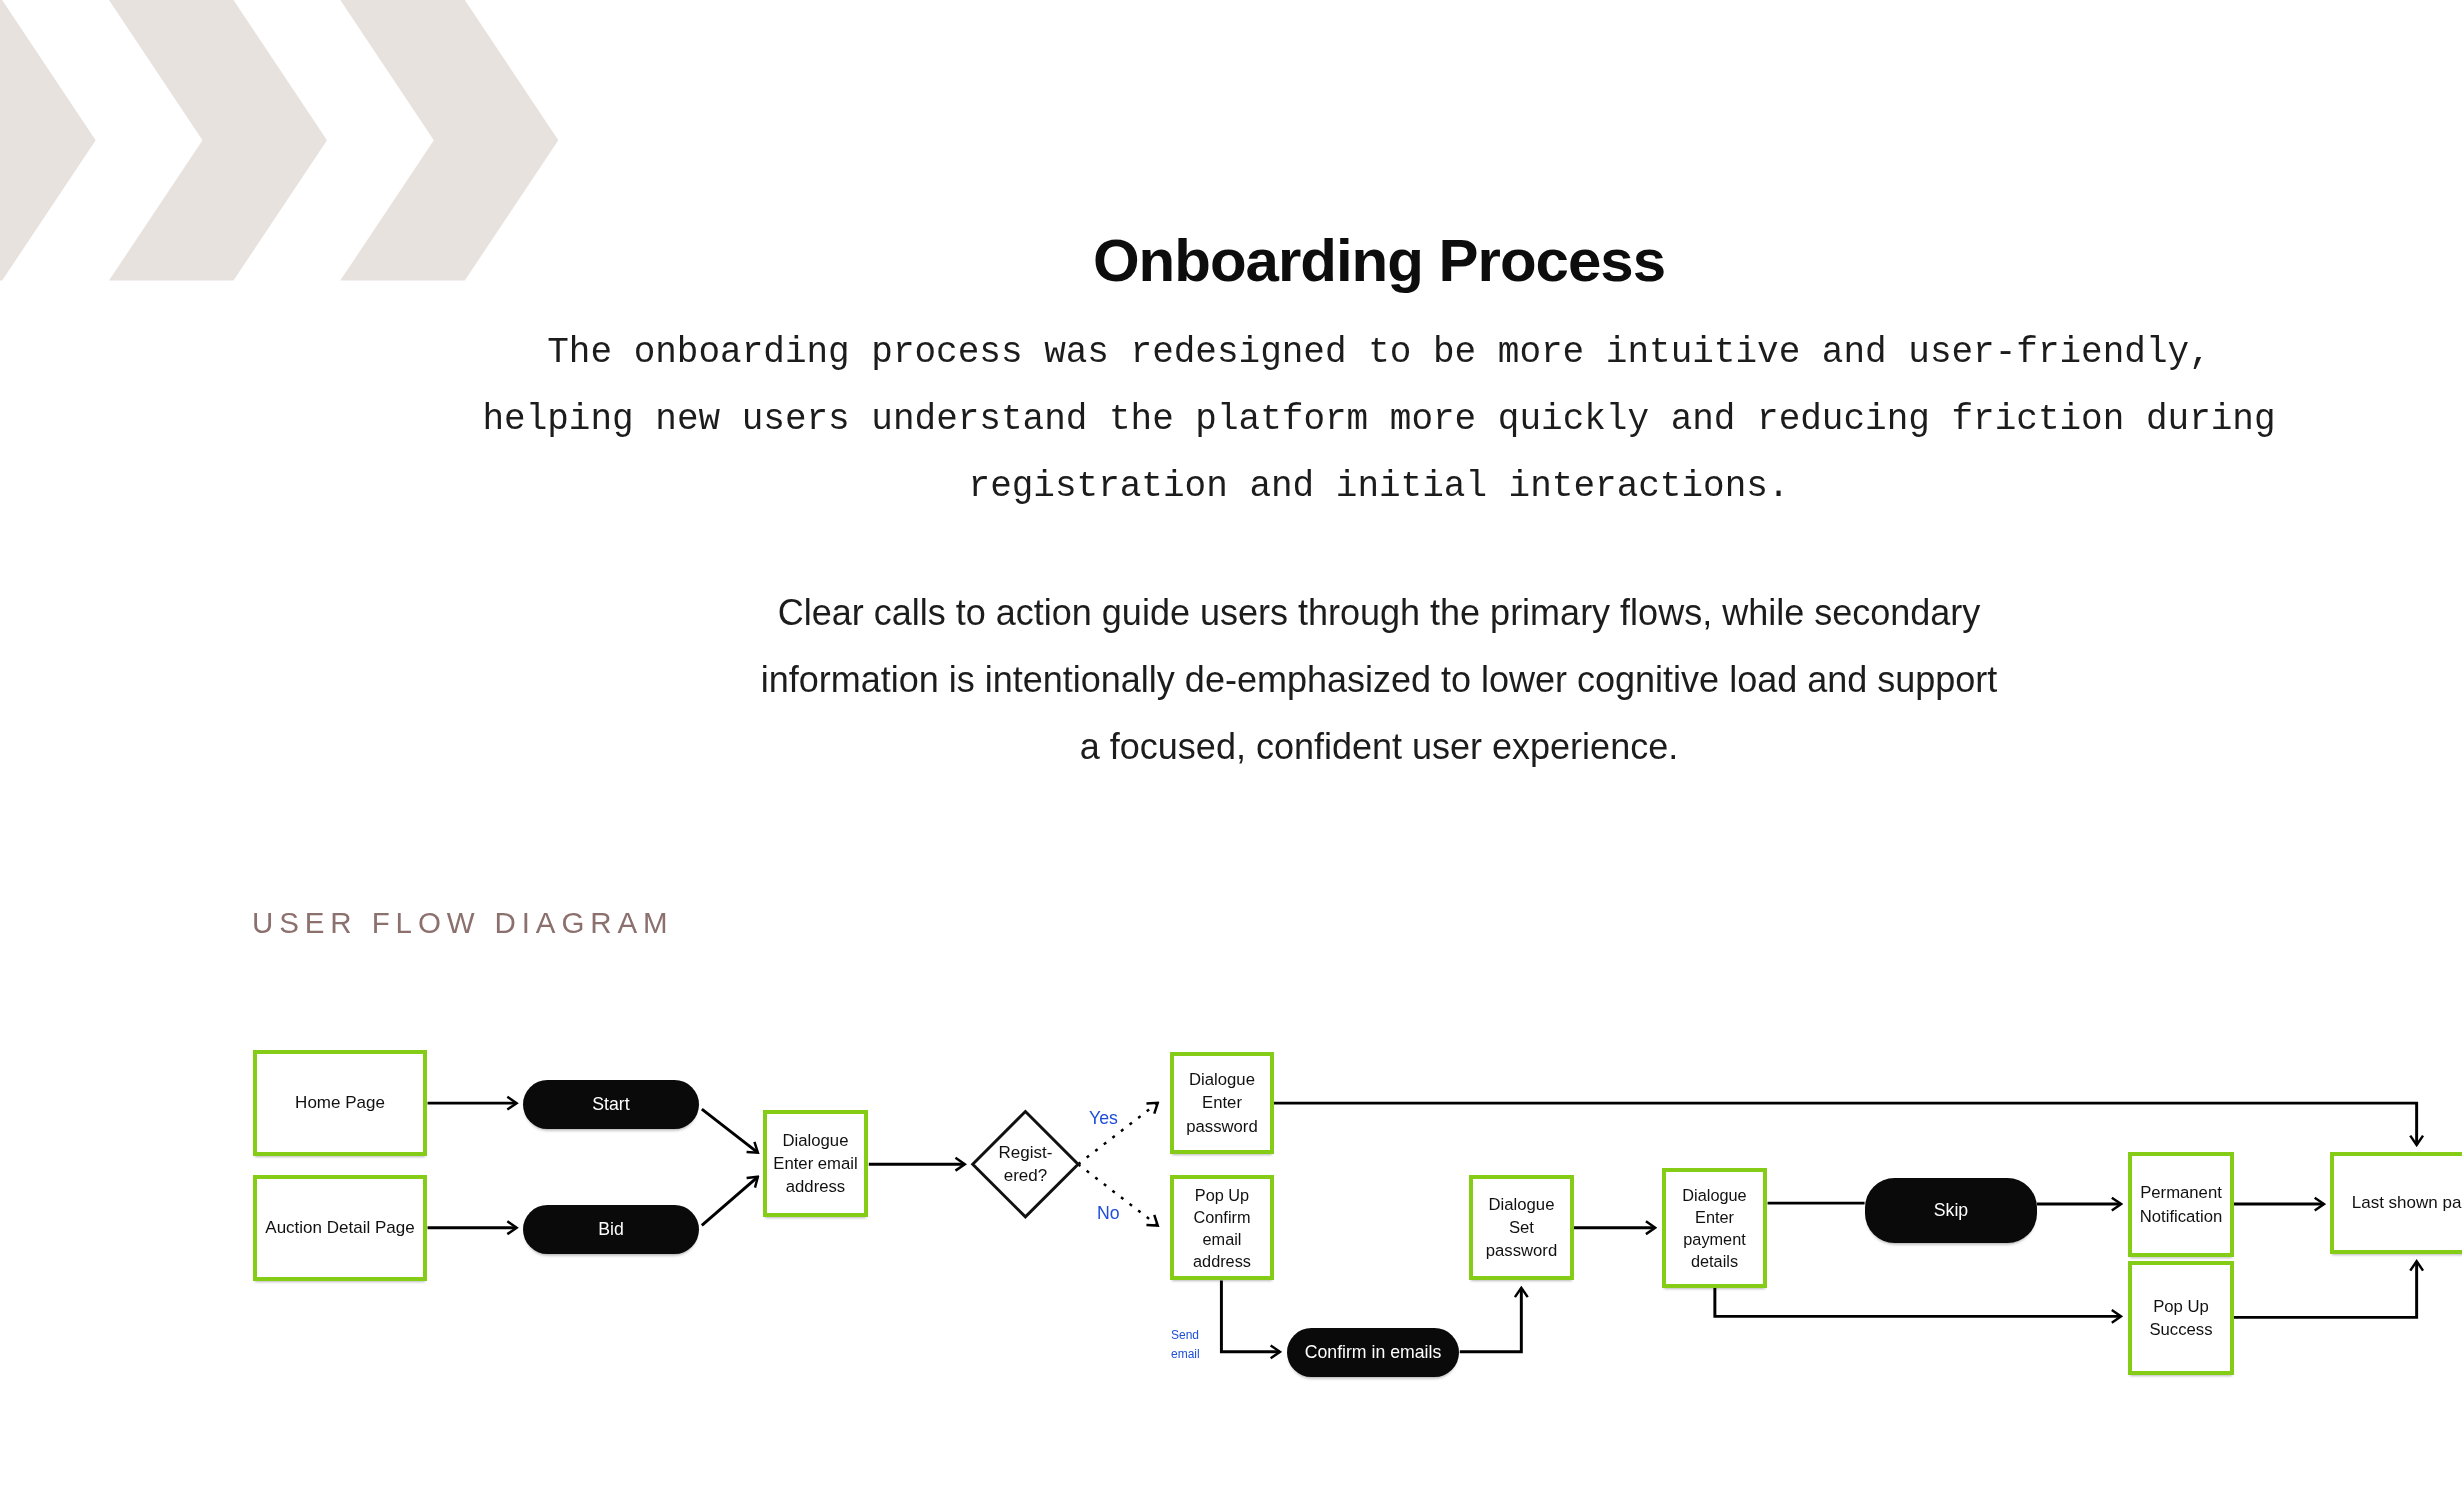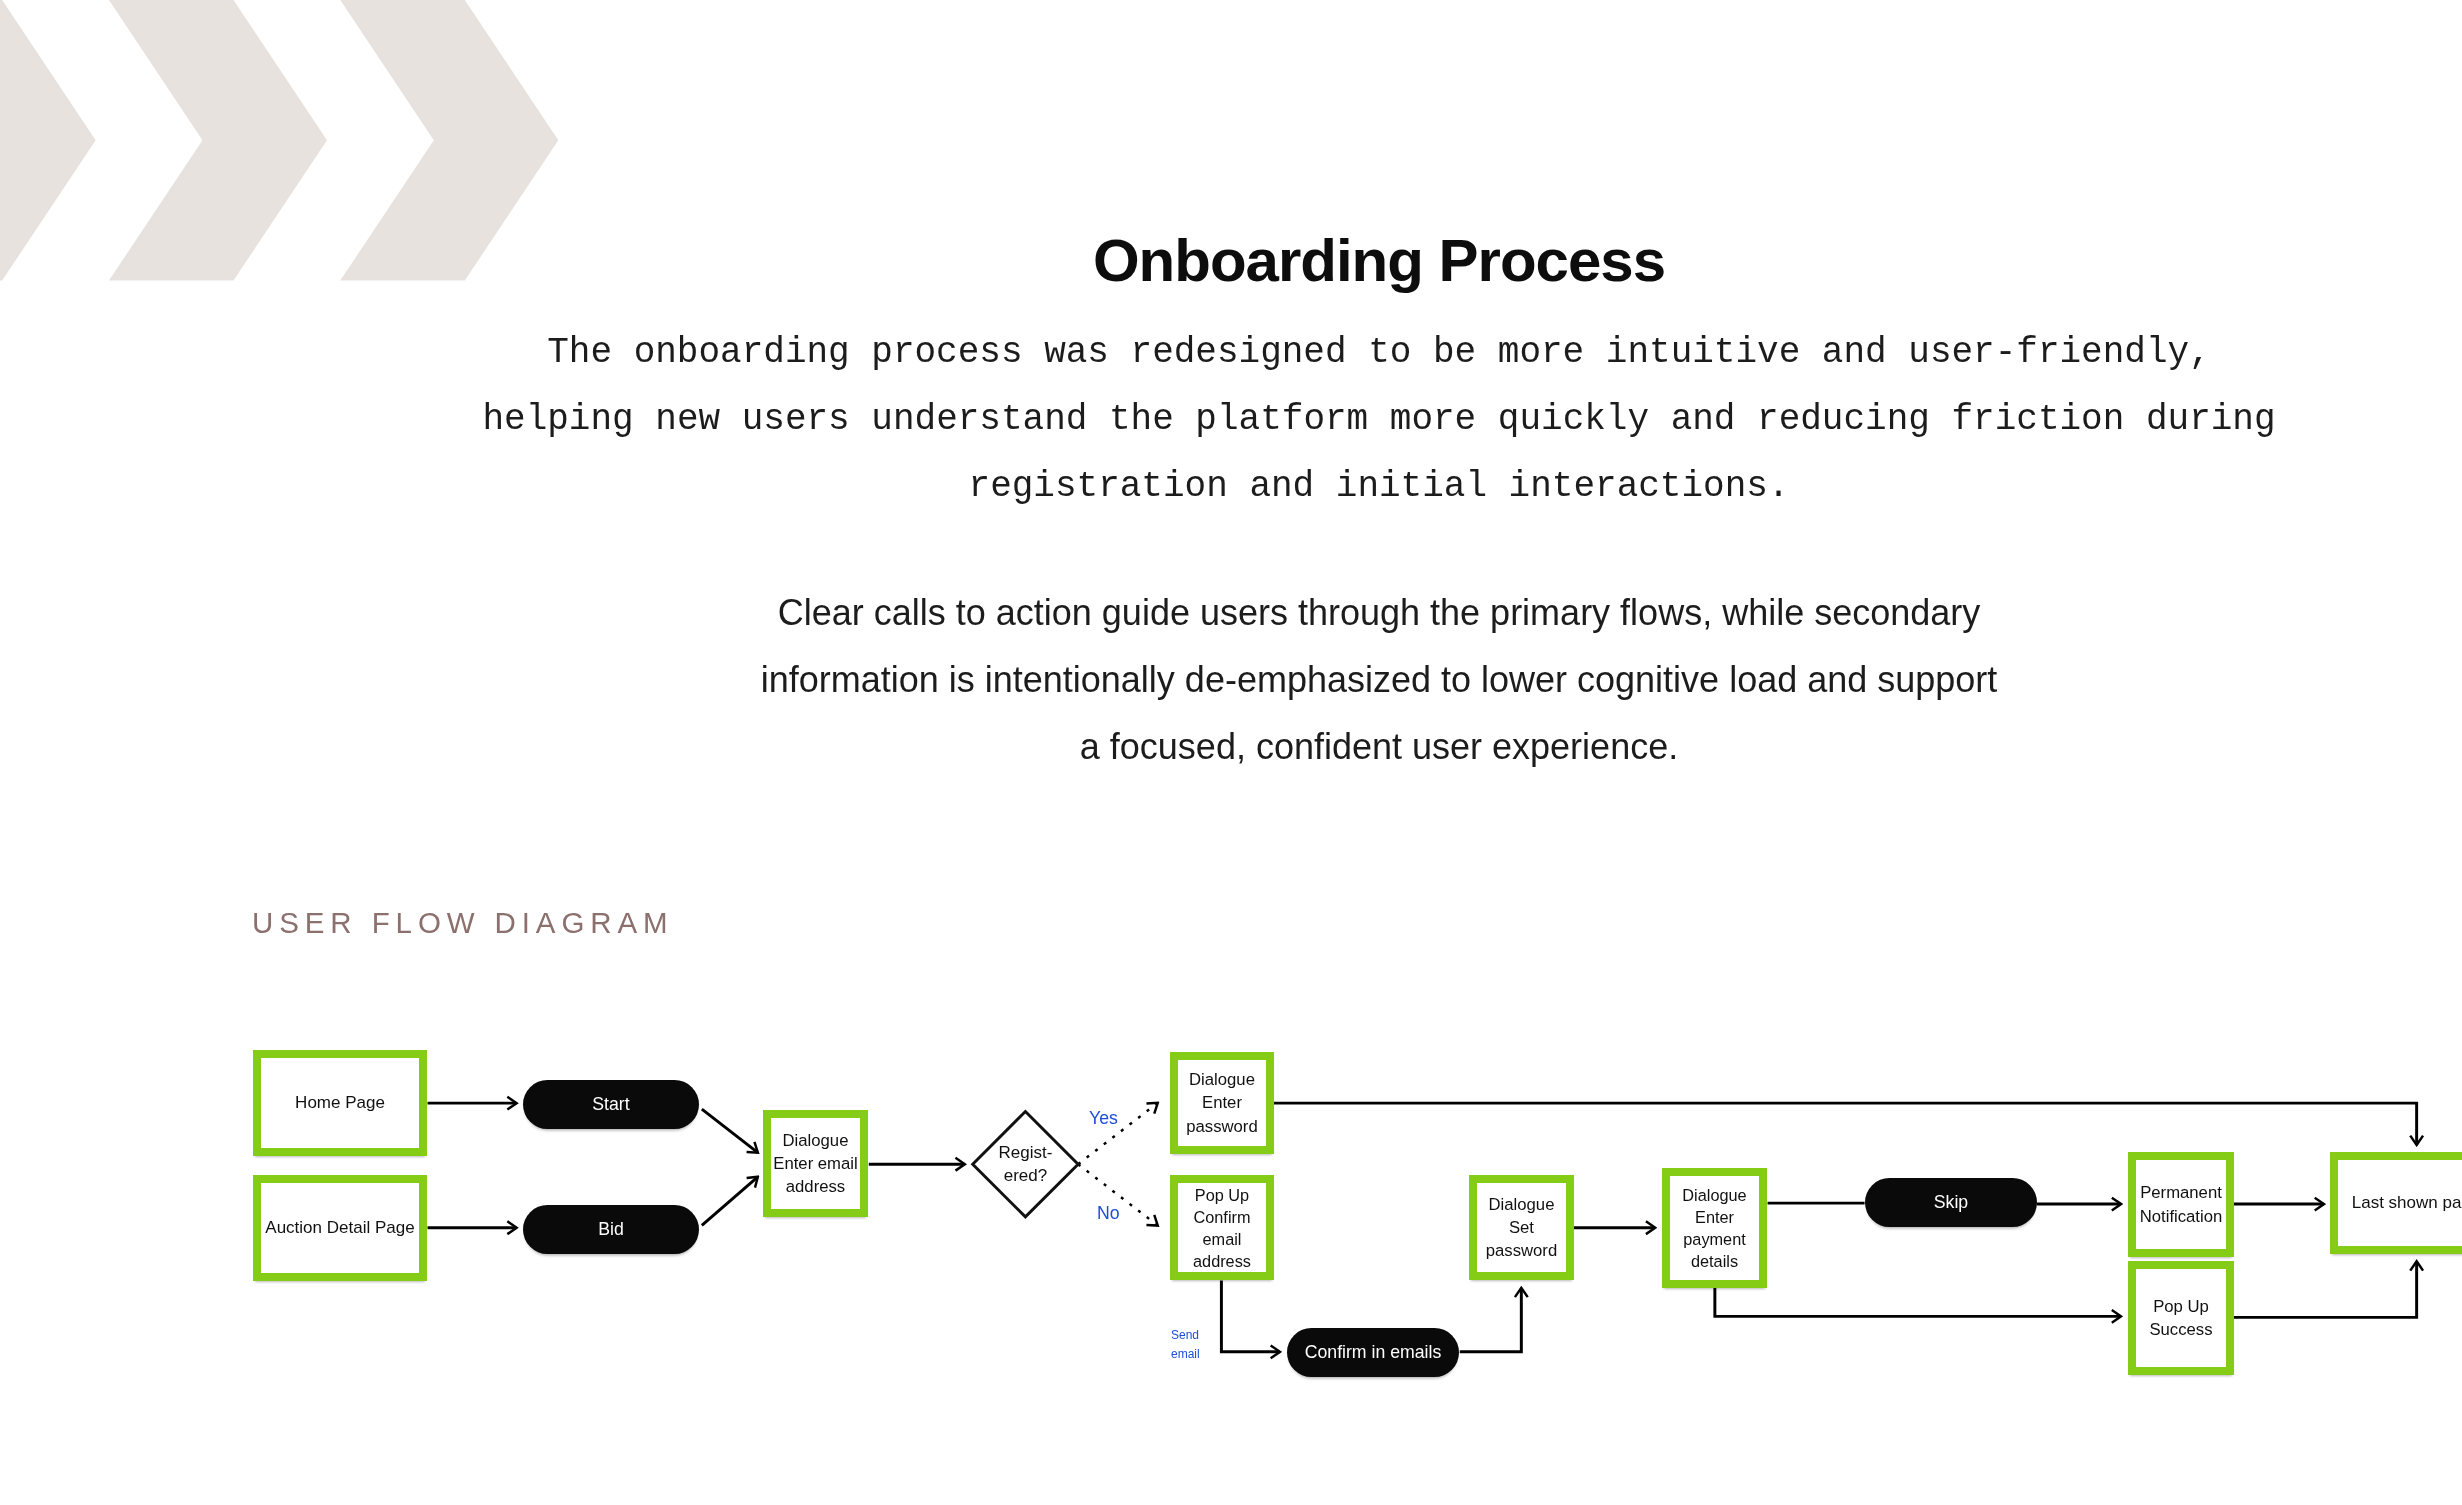--- a/index.html
+++ b/index.html
@@ -21,21 +21,21 @@
   .para1{top:319px;font-family:Liberation Mono, monospace;}
   .para2{top:579px;}
   .section-label{
     position:absolute;left:252px;top:906px;
     font-size:29.5px;letter-spacing:5.9px;color:#8b706d;white-space:nowrap;
   }
   
   .flow-svg{position:absolute;left:0;top:0;width:2758px;height:1505px;z-index:1;}
   .node{position:absolute;z-index:2;display:flex;align-items:center;justify-content:center;
     text-align:center;box-sizing:border-box;white-space:pre-line;color:#111;}
-  .box{border:8px solid #84cc16;background:#ffffff;font-size:17px;line-height:1.38;
+  .box{border:4px solid #84cc16;background:#ffffff;font-size:17px;line-height:1.38;
     box-shadow:0 3.4px 2.5px -2px rgba(0,0,0,0.28);}
   .box.small{font-size:16.3px;line-height:1.35;}
   .pill{background:#0a0a0a;color:#ffffff;border-radius:29.5px;font-size:17.7px;
     box-shadow:0 3.4px 3px -2px rgba(0,0,0,0.3);}
   .dia-label{position:absolute;z-index:2;display:flex;align-items:center;justify-content:center;
     text-align:center;white-space:pre-line;font-size:17px;line-height:1.35;color:#111;}
   .edge-label{position:absolute;z-index:2;font-size:17.7px;color:#1d4ed8;white-space:pre-line;line-height:1.6;}
 </style>
 </head>
 <body>
@@ -101,21 +101,21 @@
 email
 address</div>
 <div class="node pill" style="left:1287px;top:1328px;width:172px;height:49px;">Confirm in emails</div>
 <div class="node box" style="left:1469px;top:1175px;width:105px;height:105px;font-size:16.7px;">Dialogue
 Set
 password</div>
 <div class="node box small" style="left:1662px;top:1168px;width:105px;height:120px;">Dialogue
 Enter
 payment
 details</div>
-<div class="node pill" style="left:1865px;top:1178px;width:172px;height:49px;text-align:center;">Skip</div>
+<div class="node pill" style="left:1865px;top:1178px;width:172px;height:65px;text-align:center;">Skip</div>
 <div class="node box" style="left:2128px;top:1152px;width:106px;height:105px;font-size:16.7px;">Permanent
 Notification</div>
 <div class="node box" style="left:2128px;top:1261px;width:106px;height:114px;font-size:16.7px;">Pop Up
 Success</div>
 <div class="node box" style="left:2330px;top:1152px;width:172px;height:102px;">Last shown page</div>
 
 <div class="edge-label" style="left:1089px;top:1104px;">Yes</div>
 <div class="edge-label" style="left:1097px;top:1199px;">No</div>
 <div class="edge-label" style="left:1171px;top:1326px;font-size:12px;">Send
 email</div>

